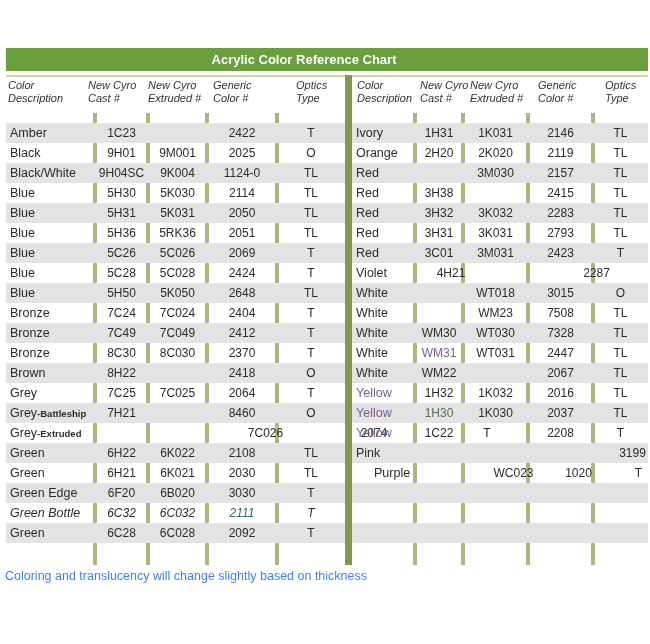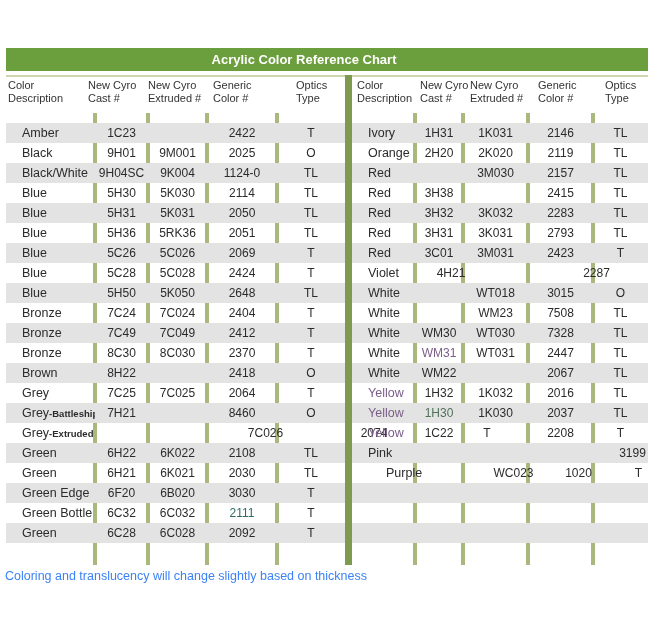--- a/index.html
+++ b/index.html
@@ -5,28 +5,28 @@
   html,body{margin:0;padding:0;background:#ffffff;}
   .page{position:relative;width:650px;height:644px;background:#ffffff;
         font-family:"Liberation Sans",sans-serif;color:var(--text,#2b2b2b);overflow:hidden;}
   .title-bar{position:absolute;left:6px;top:48px;width:642px;height:23px;
              background:var(--titleGreen,#6b9e3c);color:#ffffff;font-size:13px;font-weight:bold;
              text-align:center;line-height:23px;box-sizing:border-box;padding-right:46px;}
   .frame-line{position:absolute;top:75px;height:2px;background:var(--frameGreen,#cdd6ae);}
   .center-divider{position:absolute;left:345px;top:75px;width:7px;height:490px;
                   background:var(--centerGreen,#7d9a4e);}
   .table{position:absolute;top:75px;height:468px;}
-  .hdr{position:absolute;left:0;top:2px;width:100%;height:44px;}
+  .hdr{position:absolute;left:0;top:2px;width:100%;height:44px;font-style:italic;}
   .hcell{position:absolute;top:2px;font-size:11px;line-height:13px;color:#333;white-space:nowrap;}
   .vsep{position:absolute;top:38px;height:452px;width:4px;background:var(--sepGreen,#a9b87c);}
   .rows{position:absolute;left:0;top:48px;width:100%;}
   .row{display:grid;height:20px;}
   .row.stripe{background:var(--stripe,#e3e3e3);}
   .cell{font-size:12px;line-height:20px;white-space:nowrap;overflow:hidden;}
-  .cell.desc{text-align:left;padding-left:16px;font-size:12.5px;}
+  .cell.desc{text-align:left;padding-left:4px;font-size:12.5px;}
   .cell.num{text-align:center;}
   .suffix{font-size:9.5px;font-weight:bold;}
   .footer{position:absolute;left:5px;top:569px;font-size:12.5px;color:#3b82f6;}
 </style>
 </head>
 <body>
 
 <div class="page" style="--titleGreen: #6b9e3c; --centerGreen: #7d9a4e; --sepGreen: #a9b87c; --frameGreen: #cdd6ae; --stripe: #e3e3e3; --text: #2b2b2b;">
   <div class="title-bar">
     <span>Acrylic Color Reference Chart</span>
@@ -190,21 +190,21 @@
           <div class="cell num">2030</div>
           <div class="cell num">TL</div>
         </div>
         <div class="row stripe" style="grid-template-columns: 89px 53px 59px 70px 68px;">
           <div class="cell desc">Green Edge</div>
           <div class="cell num">6F20</div>
           <div class="cell num">6B020</div>
           <div class="cell num">3030</div>
           <div class="cell num">T</div>
         </div>
-        <div class="row" style="grid-template-columns: 89px 53px 59px 70px 68px;">
+        <div class="row" style="grid-template-columns: 89px 53px 59px 70px 68px; font-style: italic;">
           <div class="cell desc">Green Bottle</div>
           <div class="cell num">6C32</div>
           <div class="cell num">6C032</div>
           <div class="cell num"><span style="color: rgb(46, 107, 99);">2111</span></div>
           <div class="cell num">T</div>
         </div>
         <div class="row stripe" style="grid-template-columns: 89px 53px 59px 70px 68px;">
           <div class="cell desc">Green</div>
           <div class="cell num">6C28</div>
           <div class="cell num">6C028</div>

